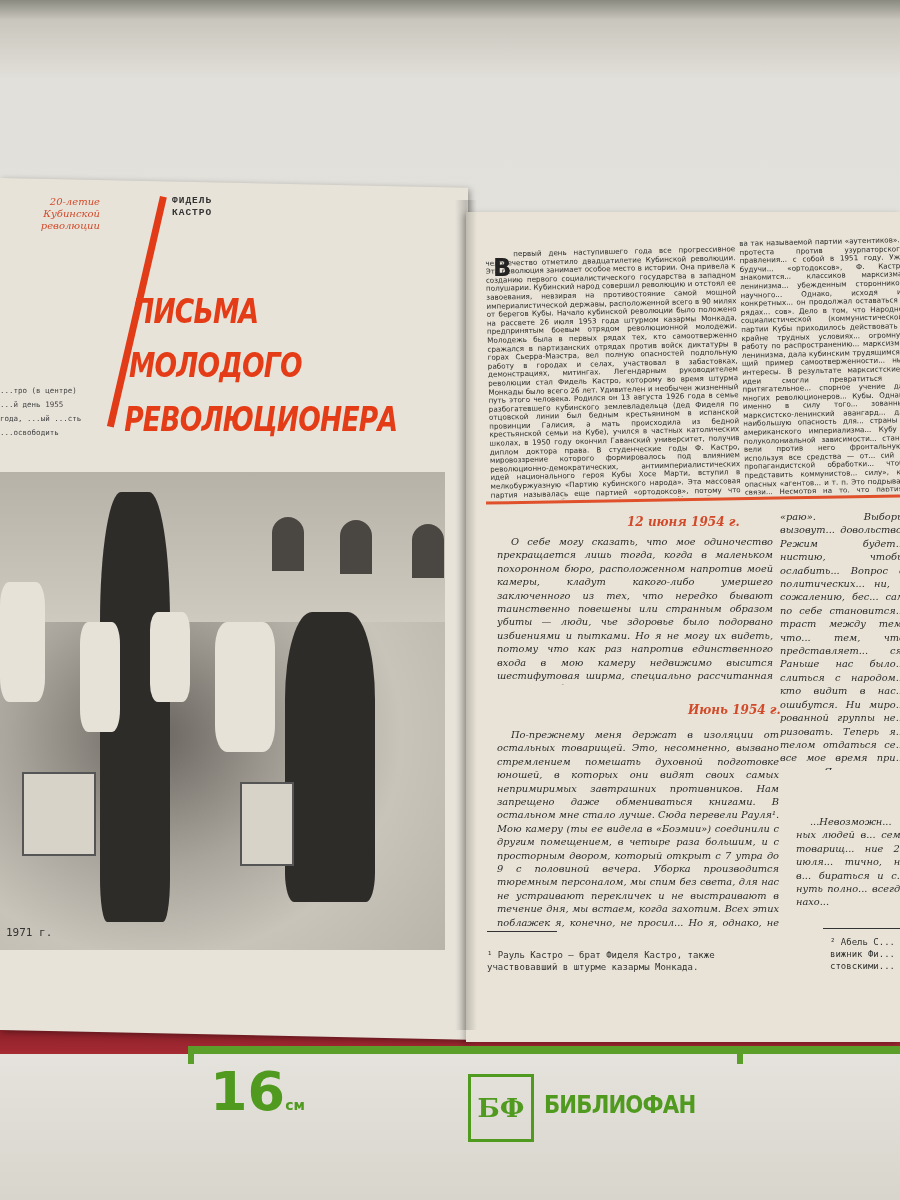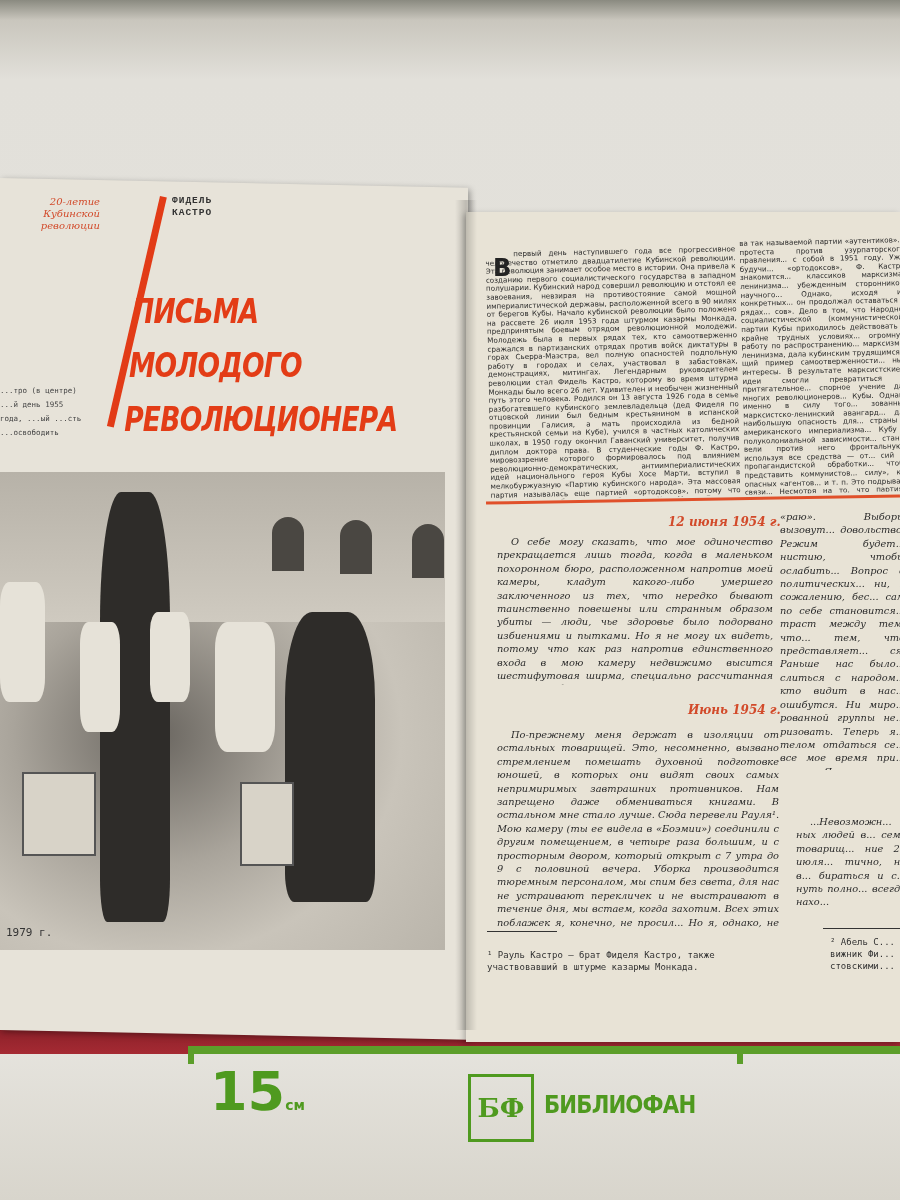--- a/index.html
+++ b/index.html
@@ -65,32 +65,32 @@
   <div class="win" style="left:412px;top:52px;"></div>
   <div class="fig" style="left:100px;top:20px;width:70px;height:430px;"></div>
   <div class="shirt" style="left:150px;top:140px;width:40px;height:90px;"></div>
   <div class="shirt" style="left:215px;top:150px;width:60px;height:130px;"></div>
   <div class="fig" style="left:285px;top:140px;width:90px;height:290px;"></div>
   <div class="shirt" style="left:0px;top:110px;width:45px;height:120px;"></div>
   <div class="shirt" style="left:80px;top:150px;width:40px;height:110px;"></div>
   <div class="case" style="left:22px;top:300px;width:70px;height:80px;"></div>
   <div class="case" style="left:240px;top:310px;width:50px;height:80px;"></div>
 </div>
-<div class="year">1979 г.</div>
+<div class="year">1971 г.</div>
 
 <div class="dropcap">В</div>
 <div class="intro" style="height:250px;overflow:hidden;">
   <span>первый день наступившего года все прогрессивное человечество отметило двадцатилетие Кубинской революции. Эта революция занимает особое место в истории. Она привела к созданию первого социалистического государства в западном полушарии. Кубинский народ совершил революцию и отстоял ее завоевания, невзирая на противостояние самой мощной империалистической державы, расположенной всего в 90 милях от берегов Кубы. Начало кубинской революции было положено на рассвете 26 июля 1953 года штурмом казармы Монкада, предпринятым боевым отрядом революционной молодежи. Молодежь была в первых рядах тех, кто самоотверженно сражался в партизанских отрядах против войск диктатуры в горах Сьерра-Маэстра, вел полную опасностей подпольную работу в городах и селах, участвовал в забастовках, демонстрациях, митингах. Легендарным руководителем революции стал Фидель Кастро, которому во время штурма Монкады было всего 26 лет. Удивителен и необычен жизненный путь этого человека. Родился он 13 августа 1926 года в семье разбогатевшего кубинского землевладельца (дед Фиделя по отцовской линии был бедным крестьянином в испанской провинции Галисия, а мать происходила из бедной крестьянской семьи на Кубе), учился в частных католических школах, в 1950 году окончил Гаванский университет, получив диплом доктора права. В студенческие годы Ф. Кастро, мировоззрение которого формировалось под влиянием революционно-демократических, антиимпериалистических идей национального героя Кубы Хосе Марти, вступил в мелкобуржуазную «Партию кубинского народа». Эта массовая партия называлась еще партией «ортодоксов», потому что провозглашала себя наследницей заветов Хосе Марти. Ее лидер Эдуардо Чибас, пользовавшийся большой популярностью в стране, вел резкую критику коррумпированного антинародного правительст-</span>
 </div>
 <div class="intro2" style="height:255px;overflow:hidden;">
   <span>ва так называемой партии «аутентиков»... протеста против узурпаторского правления... с собой в 1951 году. Уже будучи... «ортодоксов», Ф. Кастро знакомится... классиков марксизма-ленинизма... убежденным сторонником научного... Однако, исходя из конкретных... он продолжал оставаться в рядах... сов». Дело в том, что Народно-социалистической (коммунистической) партии Кубы приходилось действовать в крайне трудных условиях... огромную работу по распространению... марксизма-ленинизма, дала кубинским трудящимся... щий пример самоотверженности... ные интересы. В результате марксистские... идеи смогли превратиться в притягательное... спорное учение для многих революционеров... Кубы. Однако именно в силу того... зованный марксистско-ленинский авангард... для наибольшую опасность для... страны и американского империализма... Кубу в полуколониальной зависимости... станно вели против него фронтальную... используя все средства — от... сий до пропагандистской обработки... чтобы представить коммунистов... силу», как опасных «агентов... и т. п. Это подрывало связи... Несмотря на то, что партия... демократического движения... этапе борьбы не имела возможности... воздействовать на развитие... обстановки в стране. В такой обстановке Ф. Кастро... по классовым противникам... Он полагал, что с помощью... мы, которая могла найти... членов партии «ортодоксов»... мунизме, можно было по...</span>
 </div>
 <div class="red-rule"></div>
 
-<div class="date" style="left:668px;top:515px;">12 июня 1954 г.</div>
+<div class="date" style="left:627px;top:515px;">12 июня 1954 г.</div>
 <div class="letter" style="left:497px;top:535px;width:276px;height:150px;overflow:hidden;">
   <p>О себе могу сказать, что мое одиночество прекращается лишь тогда, когда в маленьком похоронном бюро, расположенном напротив моей камеры, кладут какого-либо умершего заключенного из тех, что нередко бывают таинственно повешены или странным образом убиты — люди, чье здоровье было подорвано избиениями и пытками. Но я не могу их видеть, потому что как раз напротив единственного входа в мою камеру недвижимо высится шестифутовая ширма, специально рассчитанная на то, чтобы не позволить мне видеть ни одного человеческого существа, ни живого, ни мертвого. Это было бы слишком великодушно — дать мне возможность побыть в обществе трупа!</p>
 </div>
 
 <div class="date" style="left:688px;top:703px;">Июнь 1954 г.</div>
 <div class="letter" style="left:497px;top:728px;width:282px;height:200px;overflow:hidden;">
   <p>По-прежнему меня держат в изоляции от остальных товарищей. Это, несомненно, вызвано стремлением помешать духовной подготовке юношей, в которых они видят своих самых непримиримых завтрашних противников. Нам запрещено даже обмениваться книгами. В остальном мне стало лучше. Сюда перевели Рауля¹. Мою камеру (ты ее видела в «Боэмии») соединили с другим помещением, в четыре раза большим, и с просторным двором, который открыт с 7 утра до 9 с половиной вечера. Уборка производится тюремным персоналом, мы спим без света, для нас не устраивают перекличек и не выстраивают в течение дня, мы встаем, когда захотим. Всех этих поблажек я, конечно, не просил... Но я, однако, не знаю, сколько еще мы будем пребывать в этом</p>
 </div>
 
 <div class="letter" style="left:780px;top:510px;width:125px;height:260px;overflow:hidden;">
@@ -102,18 +102,18 @@
 
 <div class="footrule" style="left:487px;top:931px;width:70px;"></div>
 <div class="footnote" style="left:487px;top:937px;width:295px;margin-top:12px;">¹ Рауль Кастро — брат Фиделя Кастро, также участвовавший в штурме казармы Монкада.</div>
 <div class="footrule" style="left:823px;top:928px;width:77px;"></div>
 <div class="footnote" style="left:830px;top:936px;width:70px;height:40px;overflow:hidden;">² Абель С... вижник Фи... стовскими...</div>
 
 <div class="ruler-line"></div>
 <div class="ruler-tick-l"></div>
 <div class="ruler-tick-r"></div>
 <div class="cm">
-  <span>15</span><small>см</small>
+  <span>16</span><small>см</small>
 </div>
 <div class="logo-box">
   <span>БФ</span>
 </div>
 <div class="logo-text">БИБЛИОФАН</div>
 
 </body></html>

